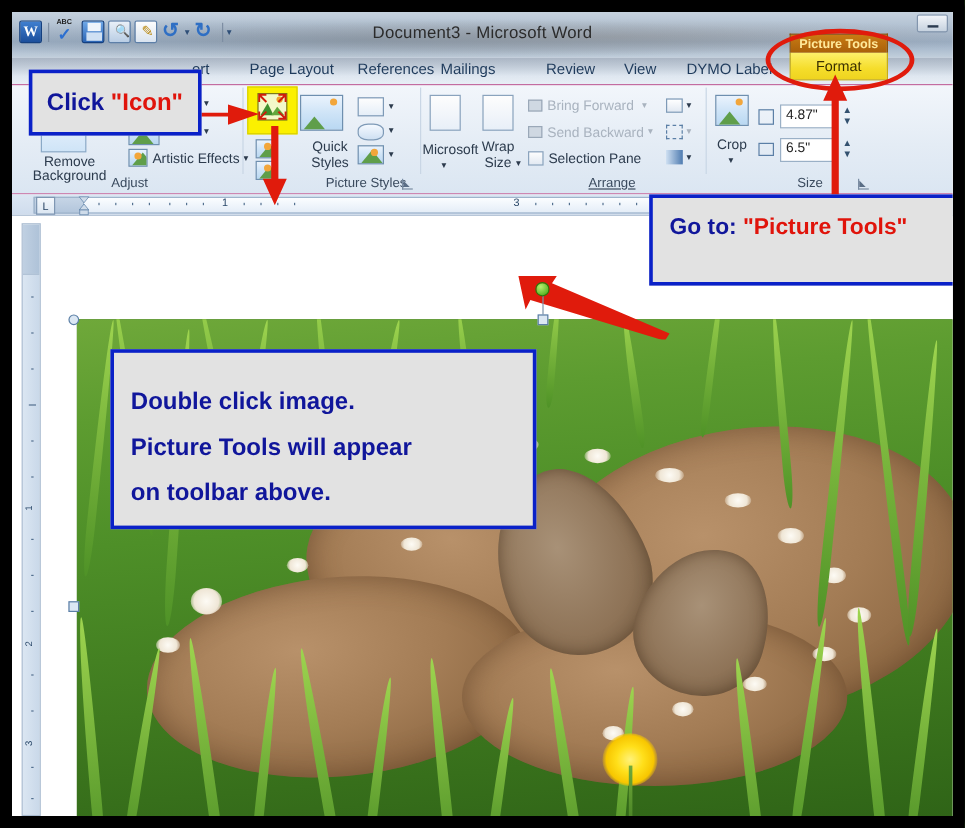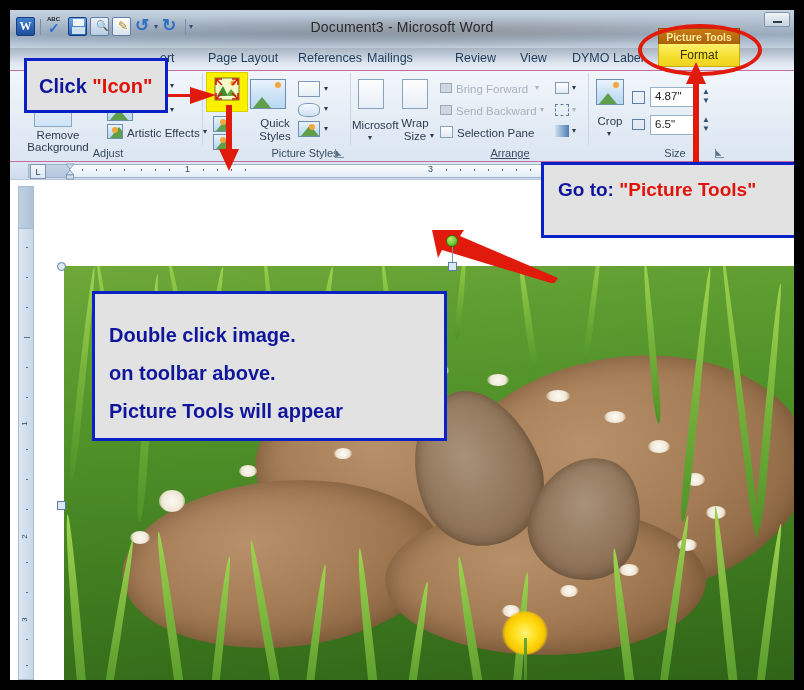--- a/index.html
+++ b/index.html
@@ -526,19 +526,19 @@
 
   <div class="callout" style="left:531px; top:152px; width:258px; height:76px; z-index:13;">
     <div style="font-size:19px; padding:14px 0 0 14px; white-space:nowrap;">
       <span style="color:#10169b;">Go to: </span><span style="color:#e0140b;">"Picture Tools"</span>
     </div>
   </div>
 
   <div class="callout" style="left:82px; top:281px; width:355px; height:150px; z-index:13;">
     <div style="font-size:20px; color:#10169b; padding:22px 0 0 14px; line-height:38px;">
       <div>Double click image.</div>
+      <div>Picture Tools will appear</div>
       <div>on toolbar above.</div>
-      <div>Picture Tools will appear</div>
     </div>
   </div>
 
  </div>
 </div>
 
 </body></html>

